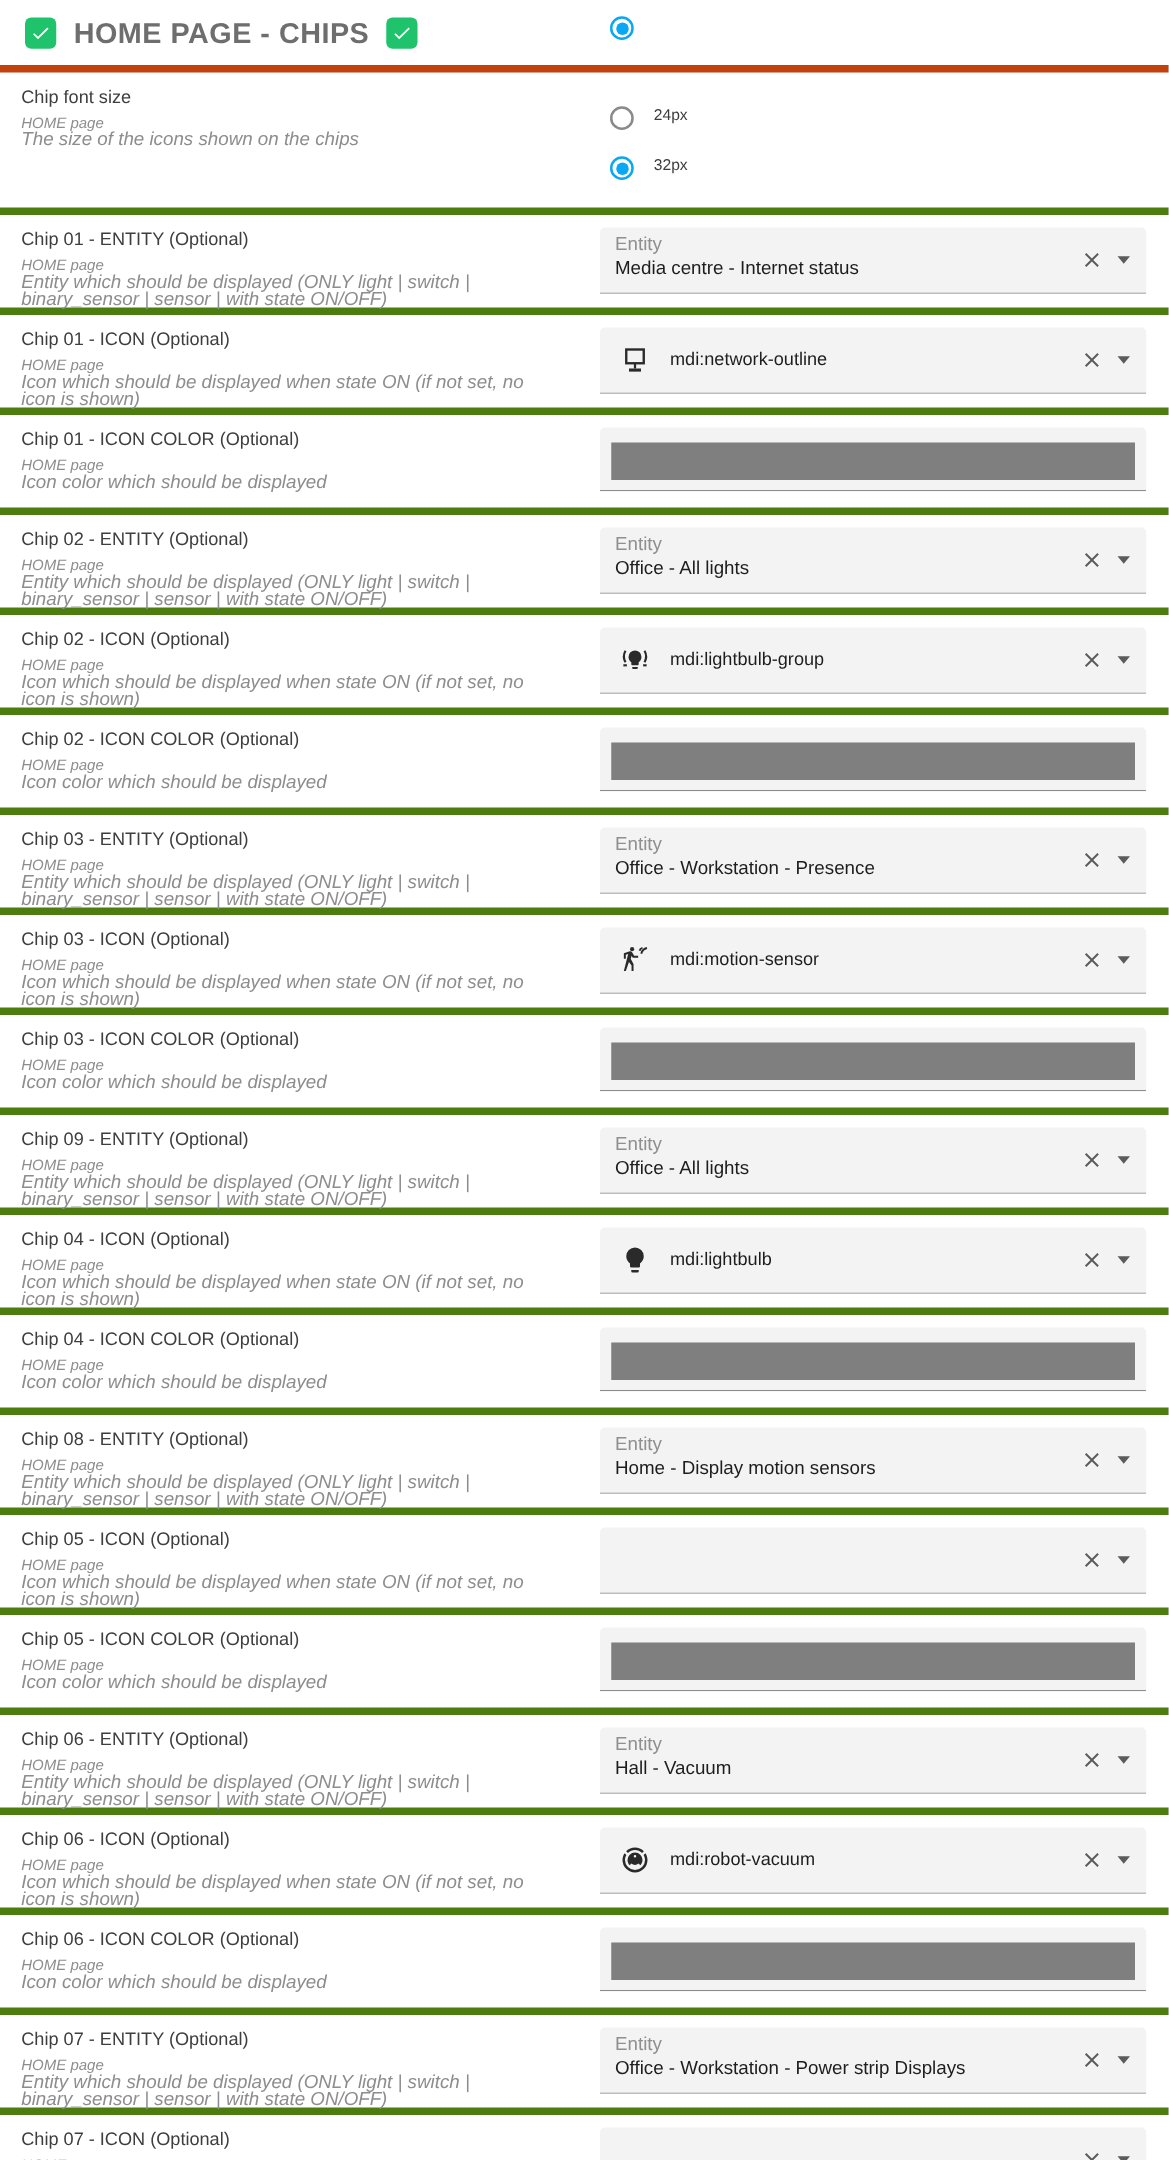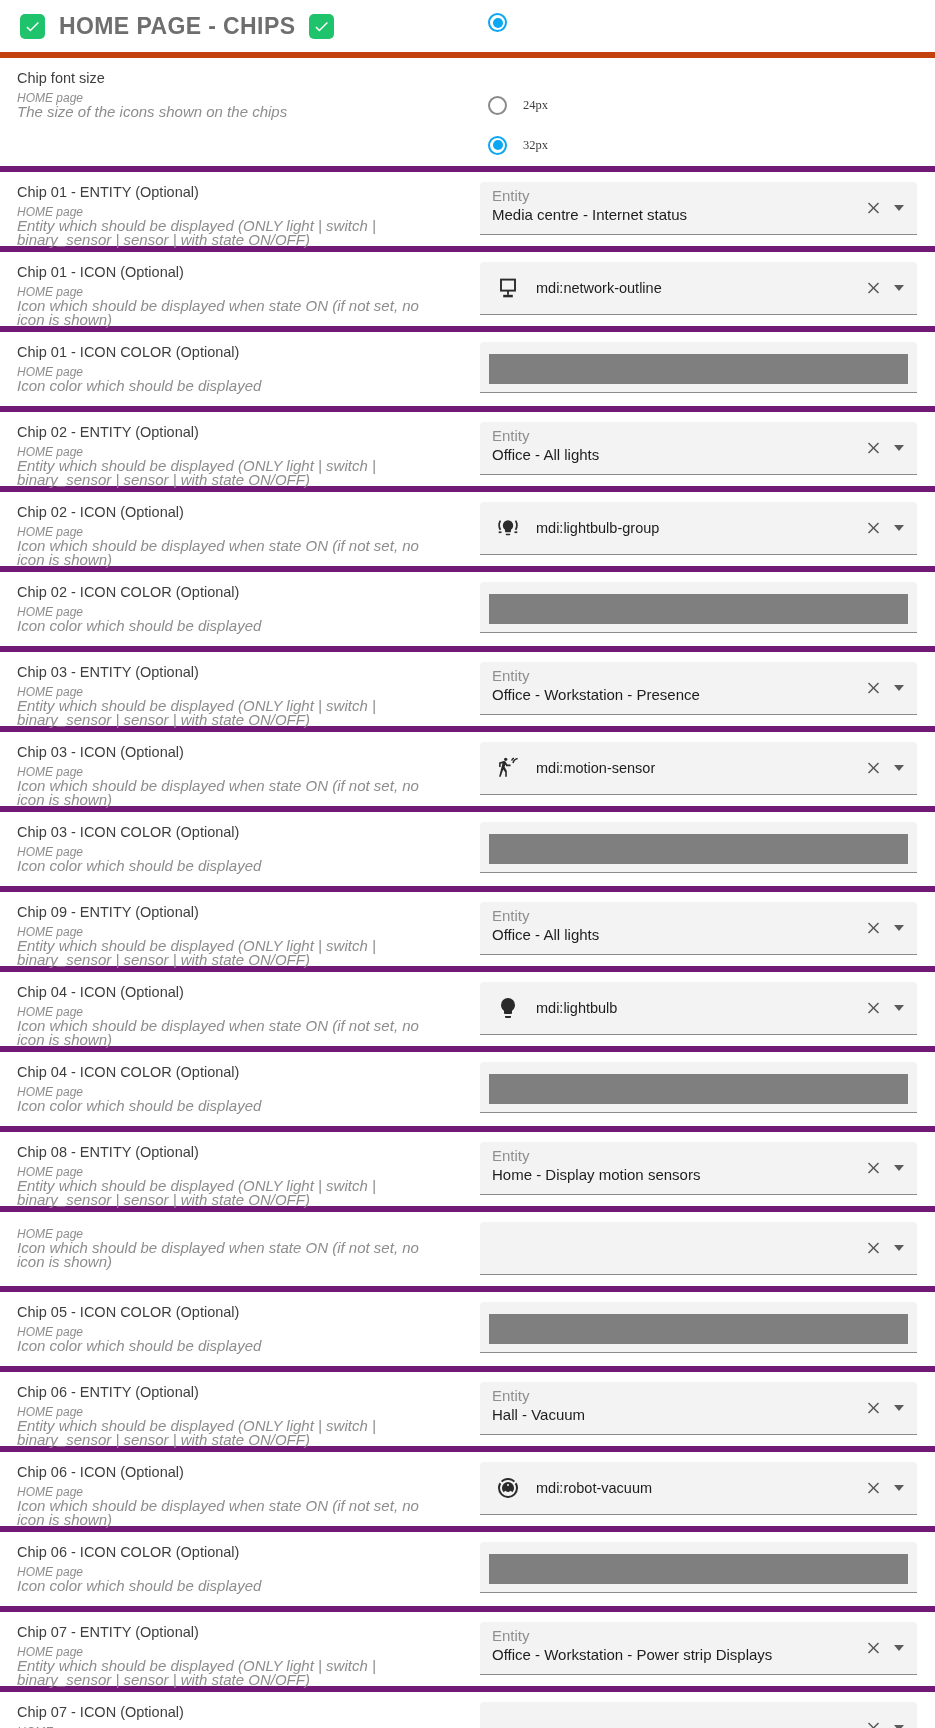--- a/index.html
+++ b/index.html
@@ -29,35 +29,35 @@
     border:2px solid #8a8a8a;position:relative;display:inline-block;background:#fff;
   }
   .radio.selected{border-color:#0BA7F2;}
   .radio.selected::after{
     content:"";position:absolute;left:2.5px;top:2.5px;right:2.5px;bottom:2.5px;
     background:#0BA7F2;border-radius:50%;
   }
   
   .row{
     display:flex;background:#fff;box-sizing:border-box;
-    border-bottom:6px solid #701a75;
+    border-bottom:6px solid #4d7c0f;
   }
   .chip-row{height:80px;}
   .fontsize-row{height:114px;}
   .row-left{
     width:463px;flex:0 0 463px;box-sizing:border-box;
     padding:11px 22px 0 17px;
   }
   .row-title{font-size:14.5px;color:#3e3e3e;line-height:18px;}
   .row-sub{font-style:italic;color:#8d8d8d;font-size:12px;line-height:14px;margin-top:4px;}
   .row-desc{font-style:italic;color:#8d8d8d;font-size:15px;line-height:14px;}
   .row-right{flex:1;box-sizing:border-box;padding:10px 18px 0 17px;position:relative;}
   
   .fontsize-options{padding-top:17px;}
-  .radio-option{display:flex;align-items:center;height:40px;padding-left:8px;cursor:pointer;font-family:Liberation Serif, serif;}
+  .radio-option{display:flex;align-items:flex-start;height:40px;padding-left:8px;cursor:pointer;}
   .radio-label{font-size:12.5px;color:#3c3c3c;margin-left:16px;}
   
   .field{
     position:relative;background:#f3f3f3;border-radius:4px 4px 0 0;
     border-bottom:1px solid #8b8b8b;height:53px;box-sizing:border-box;cursor:pointer;
   }
   .entity-field{padding:8px 70px 0 12px;}
   .field-label{font-size:15px;color:#8f8f8f;line-height:12px;}
   .field-value{
     font-size:15px;color:#1d1d1d;margin-top:4px;white-space:nowrap;
@@ -336,20 +336,21 @@
           <div class="field-value">Home - Display motion sensors</div>
           <span class="clear-btn"><svg width="19" height="19" viewBox="0 0 24 24">
               <path fill="#5b5b5b" d="M19,6.41L17.59,5L12,10.59L6.41,5L5,6.41L10.59,12L5,17.59L6.41,19L12,13.41L17.59,19L19,17.59L13.41,12L19,6.41Z"></path>
             </svg></span>
           <span class="caret"></span>
         </div>
       </div>
     </section>
     <section class="row chip-row">
       <div class="row-left">
+        <div class="row-title">Chip 05 - ICON (Optional)</div>
         <div class="row-sub">HOME page</div>
         <div class="row-desc">Icon which should be displayed when state ON (if not set, no icon is shown)</div>
       </div>
       <div class="row-right">
         <div class="field icon-field">
           <span class="field-value"></span>
           <span class="clear-btn"><svg width="19" height="19" viewBox="0 0 24 24">
               <path fill="#5b5b5b" d="M19,6.41L17.59,5L12,10.59L6.41,5L5,6.41L10.59,12L5,17.59L6.41,19L12,13.41L17.59,19L19,17.59L13.41,12L19,6.41Z"></path>
             </svg></span>
           <span class="caret"></span>

